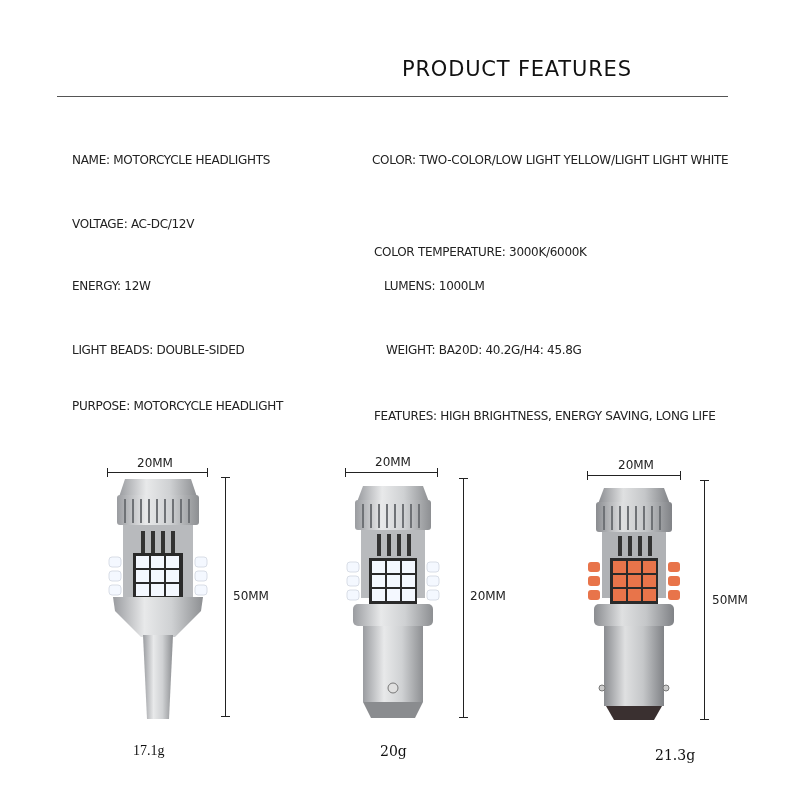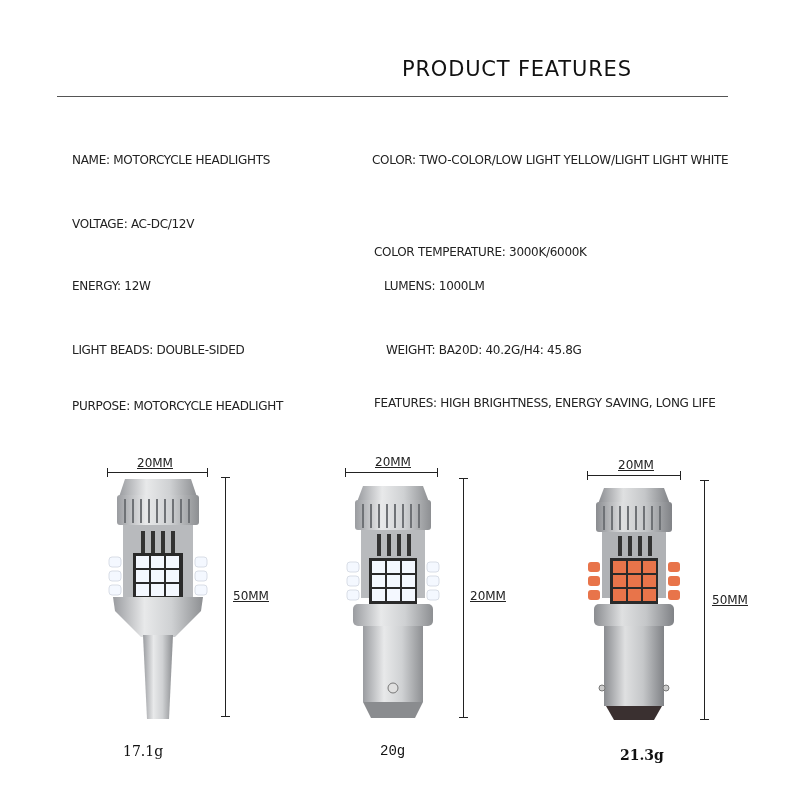--- a/index.html
+++ b/index.html
@@ -7,41 +7,41 @@
   body { position: relative; font-family: "Liberation Sans", "DejaVu Sans", sans-serif; color: #1a1a1a; }
   .title { position: absolute; left: 402px; top: 57px; font-size: 21px; letter-spacing: 0.8px; color: #111; font-family: "DejaVu Sans", sans-serif; font-weight: normal; }
   .rule { position: absolute; left: 57px; top: 96px; width: 671px; height: 1px; background: #555; }
   .param { position: absolute; font-size: 12px; color: #222; white-space: nowrap; font-family: "DejaVu Sans", sans-serif; letter-spacing: -0.3px; }
   .dimw { position: absolute; height: 1px; background: #222; }
   .dimw::before, .dimw::after { content: ""; position: absolute; top: -4px; width: 1px; height: 9px; background: #222; }
   .dimw::before { left: 0; } .dimw::after { right: 0; }
   .dimh { position: absolute; width: 1px; background: #222; }
   .dimh::before, .dimh::after { content: ""; position: absolute; left: -4px; height: 1px; width: 9px; background: #222; }
   .dimh::before { top: 0; } .dimh::after { bottom: 0; }
-  .dimlabel { position: absolute; font-size: 12px; color: #222; font-family: "DejaVu Sans", sans-serif; text-decoration: underline; }
+  .dimlabel { position: absolute; font-size: 12px; color: #222; font-family: "DejaVu Sans", sans-serif; }
   .weight { position: absolute; font-size: 14px; color: #111; font-family: "DejaVu Serif", serif; }
   .bulb { position: absolute; }
 </style>
 </head>
 <body>
 
 <div class="title">PRODUCT FEATURES</div>
 <div class="rule"></div>
 
 <div class="param" style="left:72px; top:153px;text-align:right;">NAME: MOTORCYCLE HEADLIGHTS</div>
 <div class="param" style="left:72px; top:217px;">VOLTAGE: AC-DC/12V</div>
 <div class="param" style="left:72px; top:279px;">ENERGY: 12W</div>
 <div class="param" style="left:72px; top:343px;">LIGHT BEADS: DOUBLE-SIDED</div>
 <div class="param" style="left:72px; top:399px;">PURPOSE: MOTORCYCLE HEADLIGHT</div>
 
 <div class="param" style="left:372px; top:153px;">COLOR: TWO-COLOR/LOW LIGHT YELLOW/LIGHT LIGHT WHITE</div>
 <div class="param" style="left:374px; top:217px;margin-top:28px;">COLOR TEMPERATURE: 3000K/6000K</div>
 <div class="param" style="left:374px; top:279px;margin-left:10px;">LUMENS: 1000LM</div>
 <div class="param" style="left:386px; top:343px;">WEIGHT: BA20D: 40.2G/H4: 45.8G</div>
-<div class="param" style="left:374px; top:396px;text-align:center;">FEATURES: HIGH BRIGHTNESS, ENERGY SAVING, LONG LIFE</div>
+<div class="param" style="left:374px; top:409px;text-align:center;">FEATURES: HIGH BRIGHTNESS, ENERGY SAVING, LONG LIFE</div>
 
 <div class="dimlabel" style="left:137px; top:456px;">20MM</div>
 <div class="dimw" style="left:107px; top:472px; width:101px;"></div>
 <div class="dimh" style="left:225px; top:477px; height:240px;"></div>
 <div class="dimlabel" style="left:233px; top:589px;">50MM</div>
 <svg class="bulb" width="110" height="250" viewBox="0 0 110 250" style="left:103px; top:475px;">
   <defs>
     <linearGradient id="sv1" x1="0" x2="1" y1="0" y2="0">
       <stop offset="0" stop-color="#9a9ca0"></stop>
         <stop offset="0.35" stop-color="#e8e9ea"></stop>
@@ -85,21 +85,21 @@
       <rect x="33" y="95" width="13" height="12"></rect>
       <rect x="48" y="95" width="13" height="12"></rect>
       <rect x="63" y="95" width="13" height="12"></rect>
       <rect x="33" y="109" width="13" height="12"></rect>
       <rect x="48" y="109" width="13" height="12"></rect>
       <rect x="63" y="109" width="13" height="12"></rect>
     </g>
   <path d="M10 122 L100 122 L98 136 Q84 150 72 162 L38 162 Q26 150 12 136 Z" fill="url(#sv1)"></path>
   <path d="M40 160 L70 160 L66 244 L44 244 Z" fill="url(#sv1)"></path>
 </svg>
-<div class="weight" style="left:123px; top:743px;">17.1g</div>
+<div class="weight" style="left:133px; top:743px;font-family:Liberation Serif, serif;">17.1g</div>
 
 <div class="dimlabel" style="left:375px; top:455px;">20MM</div>
 <div class="dimw" style="left:345px; top:472px; width:93px;"></div>
 <div class="dimh" style="left:463px; top:478px; height:240px;"></div>
 <div class="dimlabel" style="left:470px; top:589px;">20MM</div>
 <svg class="bulb" width="100" height="240" viewBox="0 0 100 240" style="left:343px; top:482px;">
   <defs>
     <linearGradient id="sv2" x1="0" x2="1" y1="0" y2="0">
       <stop offset="0" stop-color="#9a9ca0"></stop>
         <stop offset="0.35" stop-color="#e8e9ea"></stop>
@@ -144,21 +144,21 @@
       <rect x="59" y="93" width="13" height="12"></rect>
       <rect x="29" y="107" width="13" height="12"></rect>
       <rect x="44" y="107" width="13" height="12"></rect>
       <rect x="59" y="107" width="13" height="12"></rect>
     </g>
   <rect x="10" y="122" width="80" height="22" rx="5" fill="url(#sv2)"></rect>
   <rect x="20" y="144" width="60" height="76" fill="url(#sv2)"></rect>
   <path d="M20 220 L80 220 L72 236 L28 236 Z" fill="#8a8c8f"></path>
   <circle cx="50" cy="206" r="5" fill="#e0e0e0" stroke="#777"></circle>
 </svg>
-<div class="weight" style="left:380px; top:743px;font-family:Liberation Mono, monospace;">20g</div>
+<div class="weight" style="left:380px; top:743px;">20g</div>
 
 <div class="dimlabel" style="left:618px; top:458px;">20MM</div>
 <div class="dimw" style="left:587px; top:475px; width:94px;"></div>
 <div class="dimh" style="left:704px; top:480px; height:240px;"></div>
 <div class="dimlabel" style="left:712px; top:593px;">50MM</div>
 <svg class="bulb" width="100" height="240" viewBox="0 0 100 240" style="left:584px; top:484px;">
   <defs>
     <linearGradient id="sv3" x1="0" x2="1" y1="0" y2="0">
       <stop offset="0" stop-color="#8a8c90"></stop>
         <stop offset="0.35" stop-color="#dfe0e1"></stop>
@@ -204,13 +204,13 @@
       <rect x="29" y="105" width="13" height="12"></rect>
       <rect x="44" y="105" width="13" height="12"></rect>
       <rect x="59" y="105" width="13" height="12"></rect>
     </g>
   <rect x="10" y="120" width="80" height="22" rx="5" fill="url(#sv3)"></rect>
   <rect x="20" y="142" width="60" height="80" fill="url(#sv3)"></rect>
   <path d="M22 222 L78 222 L70 236 L30 236 Z" fill="#3a3030"></path>
   <circle cx="18" cy="204" r="3" fill="#ccc" stroke="#777"></circle>
   <circle cx="82" cy="204" r="3" fill="#ccc" stroke="#777"></circle>
 </svg>
-<div class="weight" style="left:620px; top:747px;font-weight:bold;">21.3g</div>
+<div class="weight" style="left:655px; top:747px;">21.3g</div>
 
 </body></html>

